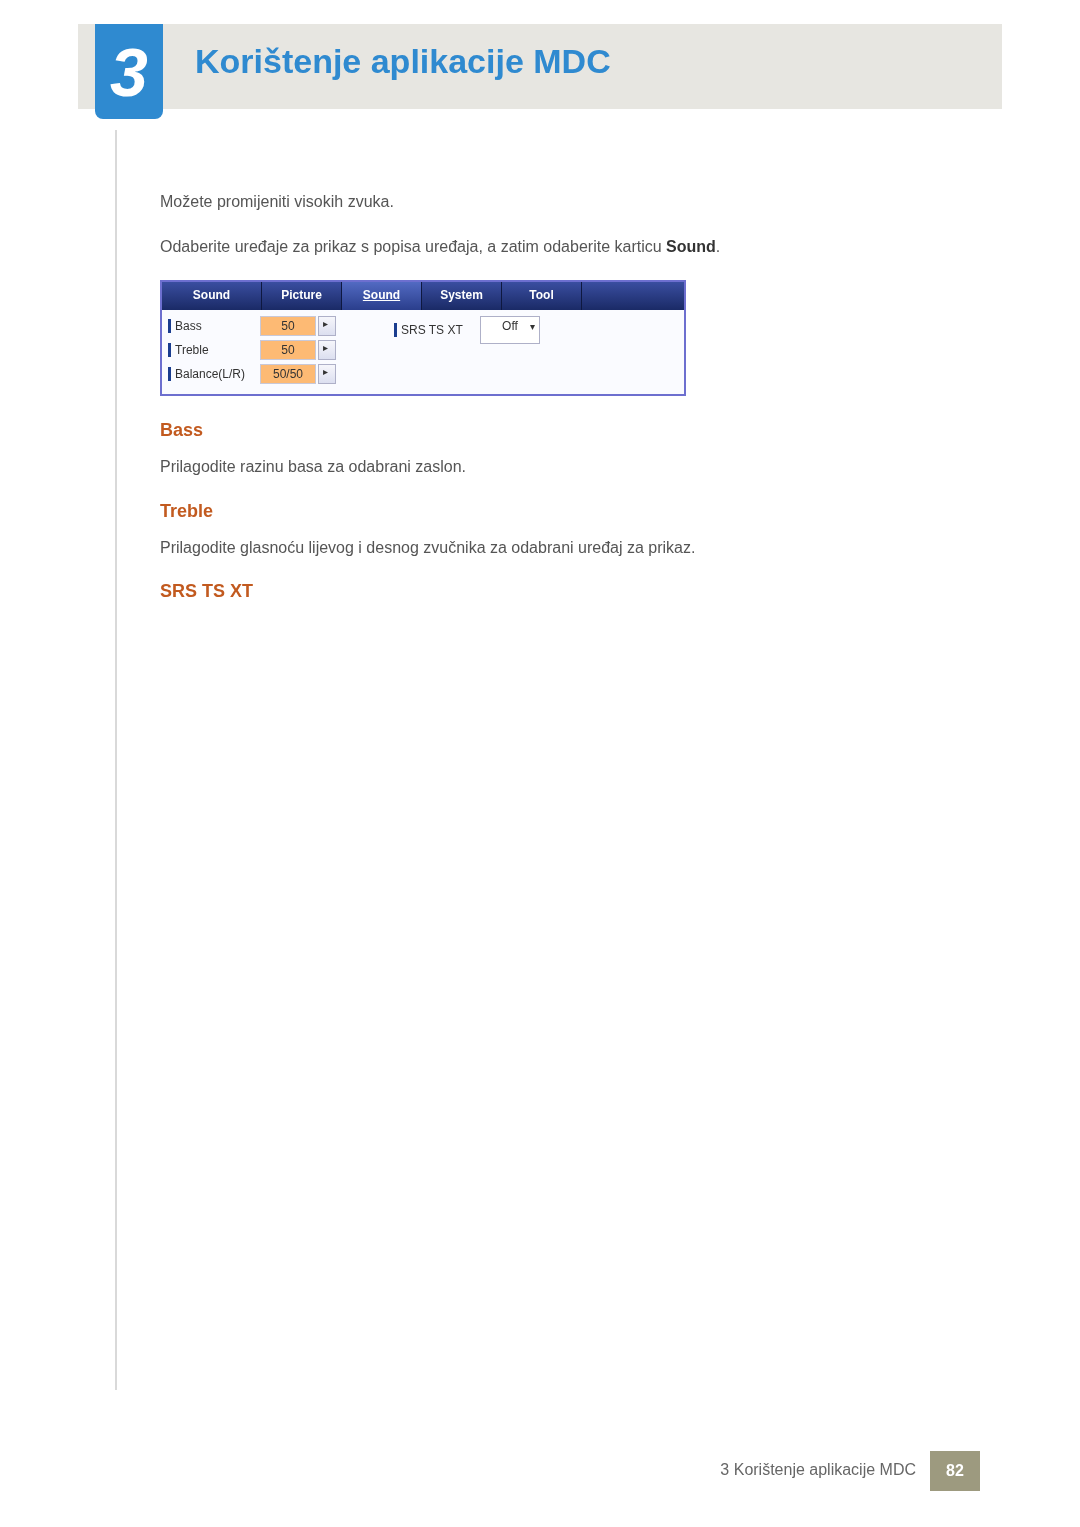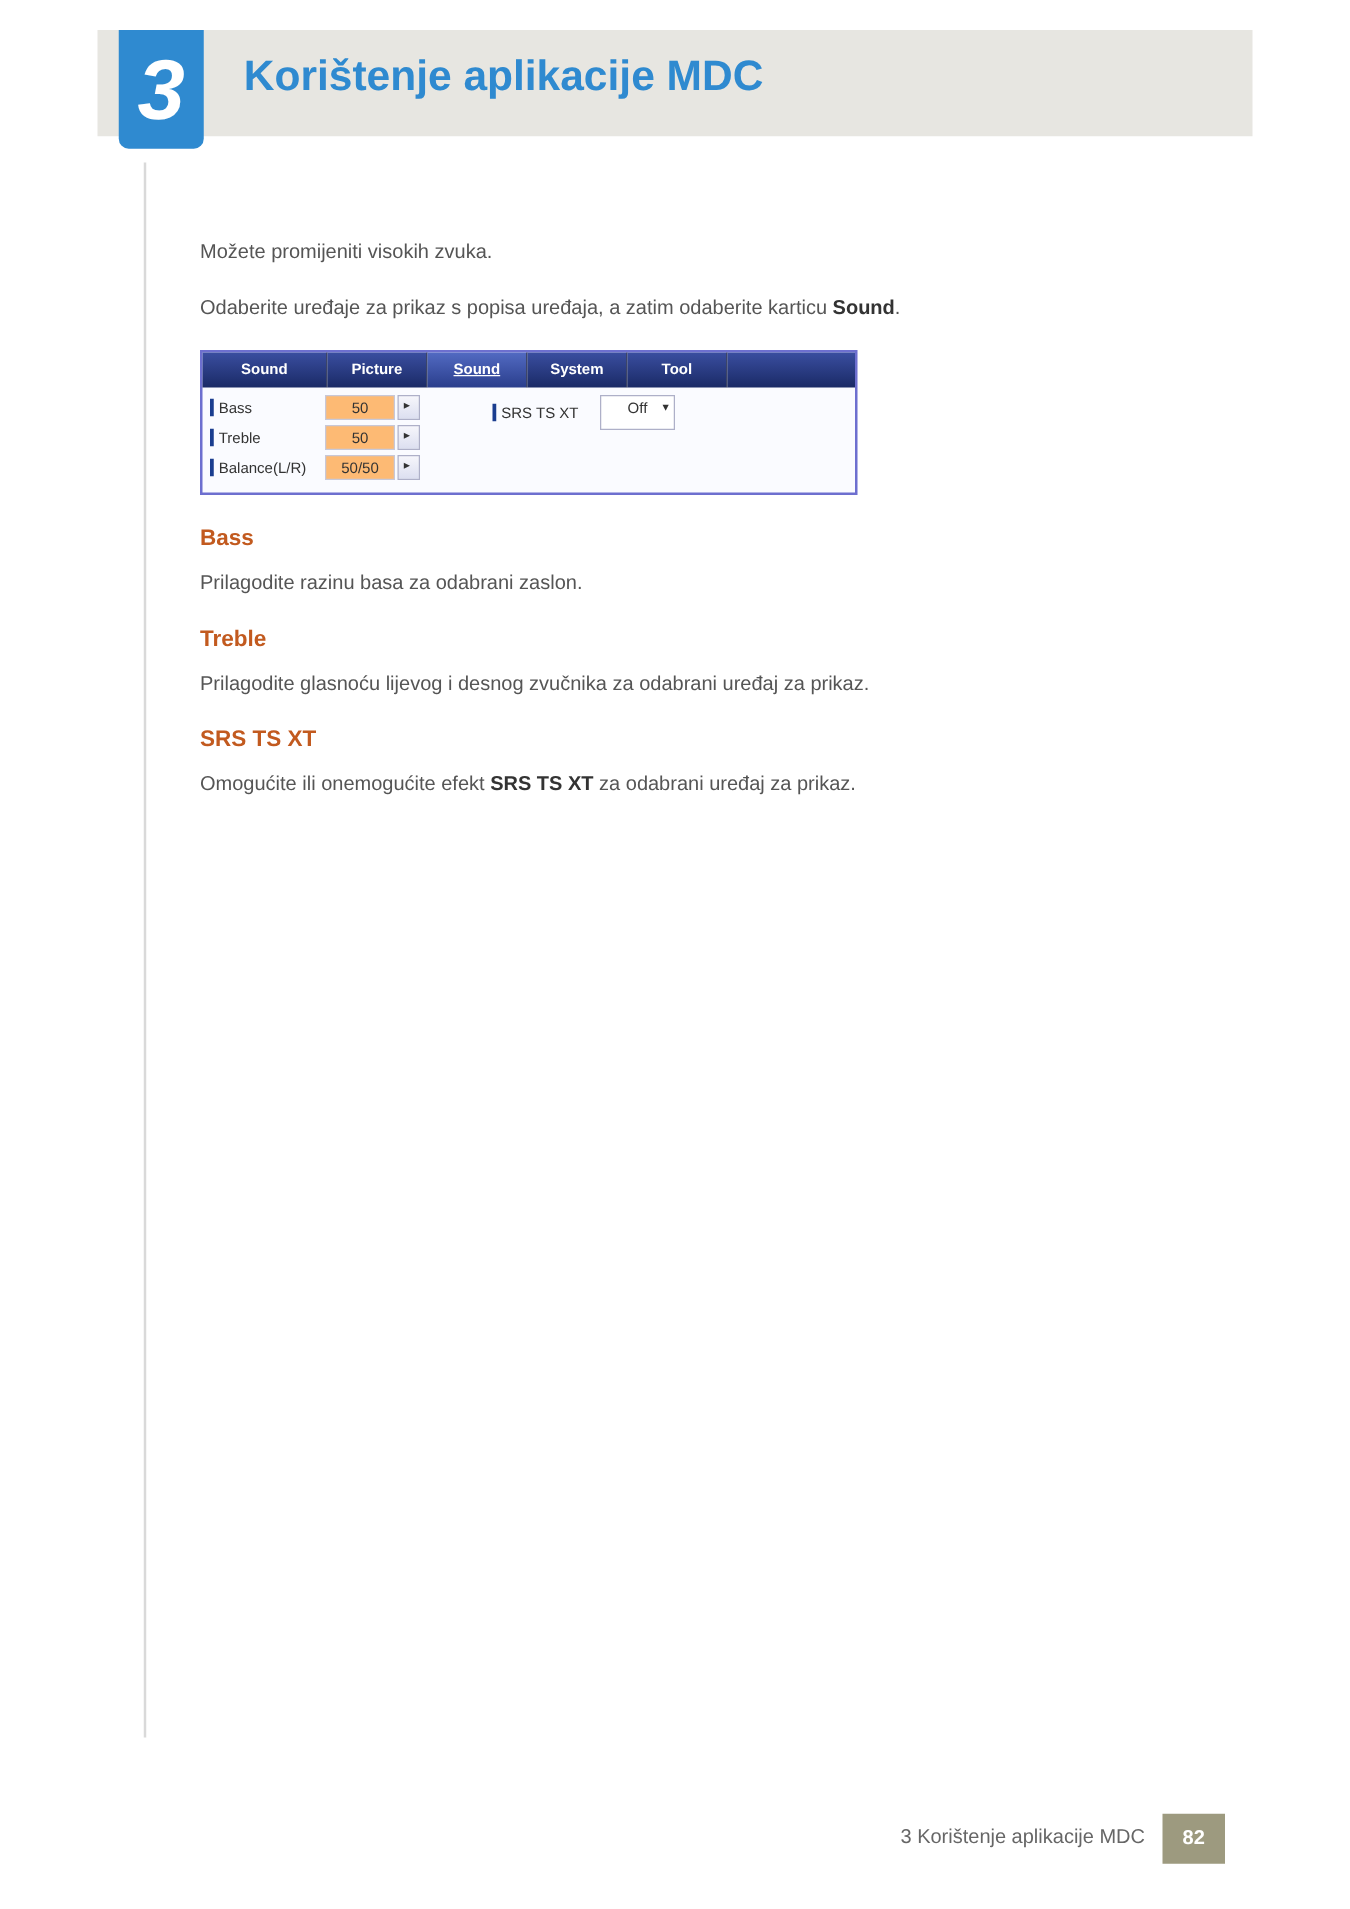--- a/index.html
+++ b/index.html
@@ -100,22 +100,19 @@
 
 
     <div class="sub-h">Bass</div>
     <p class="para">Prilagodite razinu basa za odabrani zaslon.</p>
 
     <div class="sub-h">Treble</div>
 
     <p class="para">Prilagodite glasnoću lijevog i desnog zvučnika za odabrani uređaj za prikaz.</p>
 
     <div class="sub-h">SRS TS XT</div>
-    <p class="para">
-      <span>Omogućite ili onemogućite efekt </span><b>SRS TS XT</b><span> za odabrani uređaj za prikaz.</span>
-    </p>
   </div>
 
   <div class="footer">
     <div class="footer-text">3 Korištenje aplikacije MDC</div>
     <div class="footer-page">82</div>
   </div>
 </div>
 
 </body></html>

